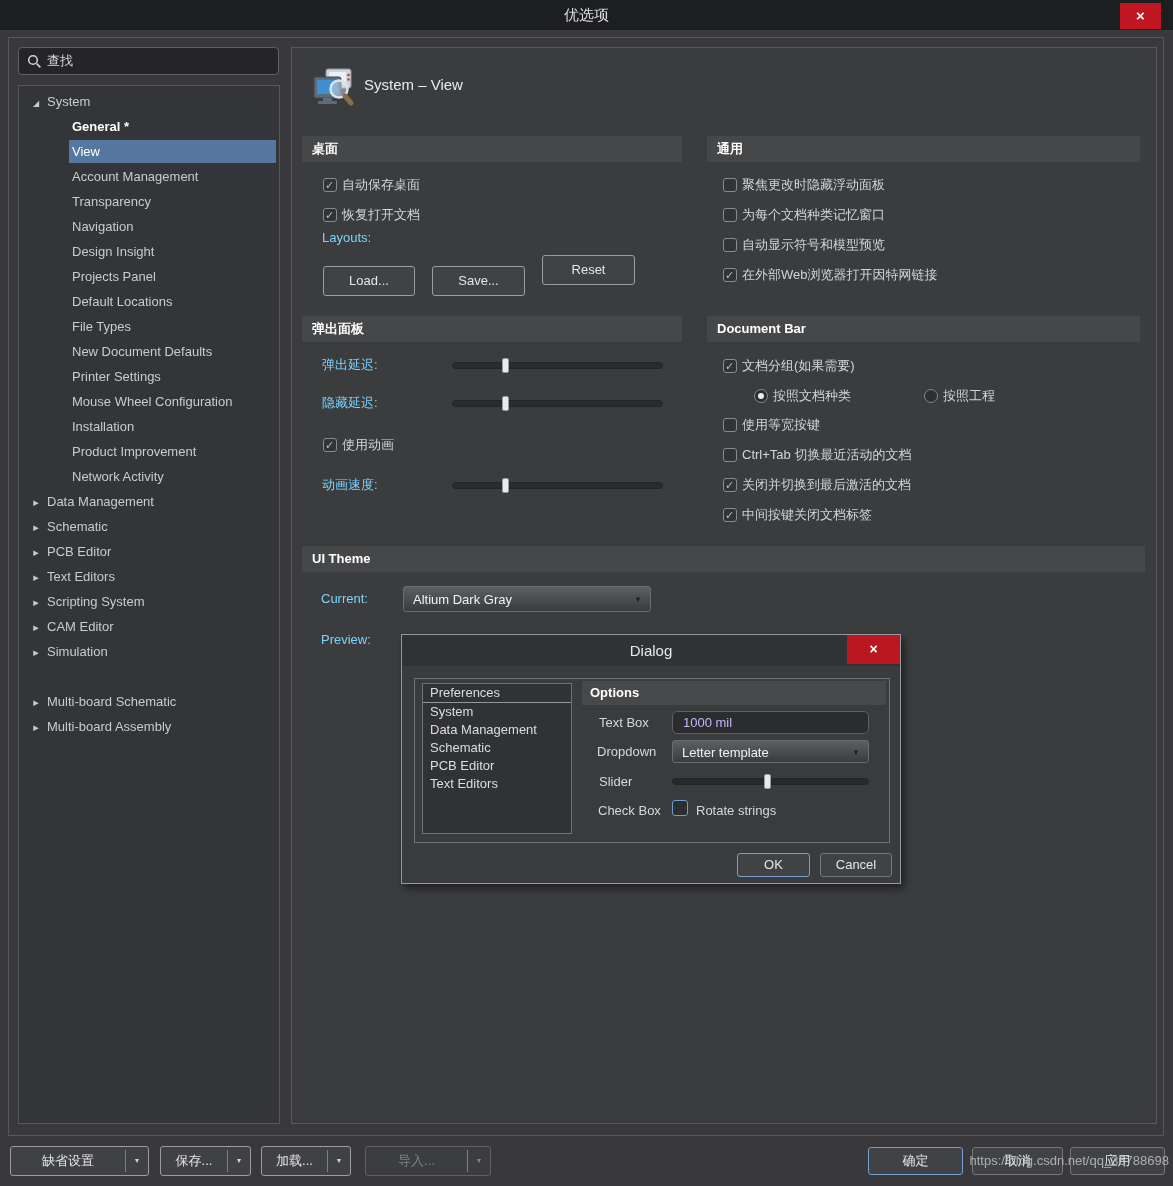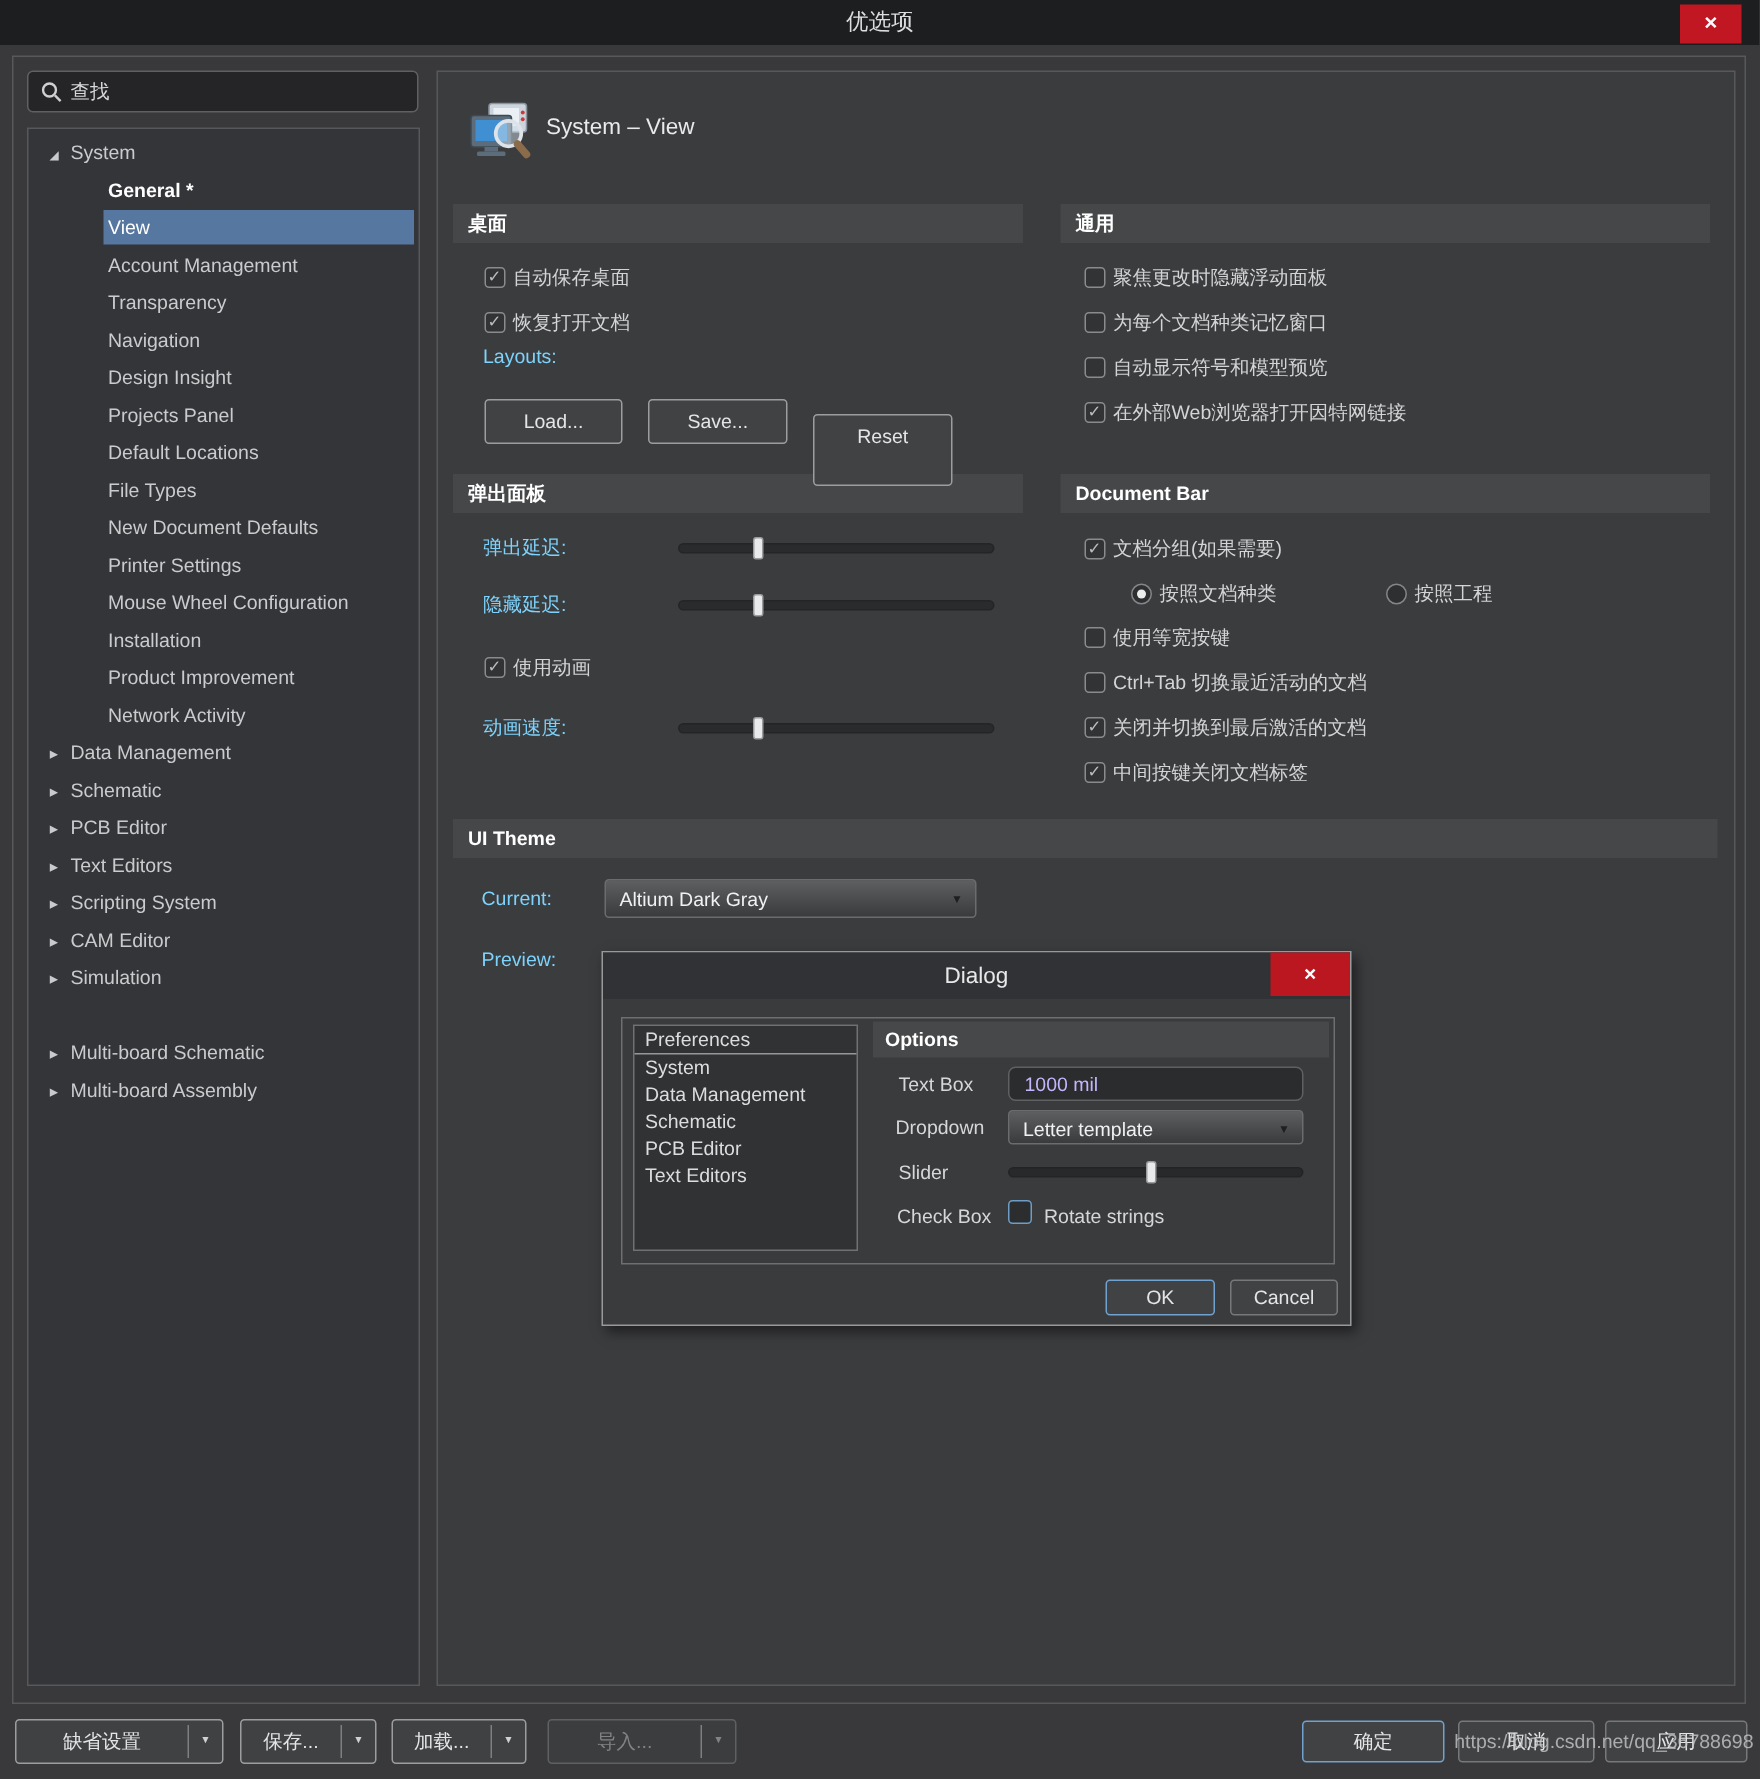--- a/index.html
+++ b/index.html
@@ -227,21 +227,21 @@
     <span class="checkbox checked" style="left:0"></span>
     <span class="cblabel" style="left:19px">自动保存桌面</span>
   </div>
   <div class="cbrow" style="left:31px;top:154px">
     <span class="checkbox checked" style="left:0"></span>
     <span class="cblabel" style="left:19px">恢复打开文档</span>
   </div>
   <div class="flabel" style="left:30px;top:177px">Layouts:</div>
   <div class="btn" style="left:31px;top:218px;width:92px;height:30px;line-height:28px">Load...</div>
   <div class="btn" style="left:140px;top:218px;width:93px;height:30px;line-height:28px">Save...</div>
-  <div class="btn" style="left:250px;top:228px;width:93px;height:48px;line-height:28px">Reset</div>
+  <div class="btn" style="left:250px;top:207px;width:93px;height:30px;line-height:28px">Reset</div>
 
   <div class="cbrow" style="left:431px;top:124px">
     <span class="checkbox" style="left:0"></span>
     <span class="cblabel" style="left:19px">聚焦更改时隐藏浮动面板</span>
   </div>
   <div class="cbrow" style="left:431px;top:154px">
     <span class="checkbox" style="left:0"></span>
     <span class="cblabel" style="left:19px">为每个文档种类记忆窗口</span>
   </div>
   <div class="cbrow" style="left:431px;top:184px">

